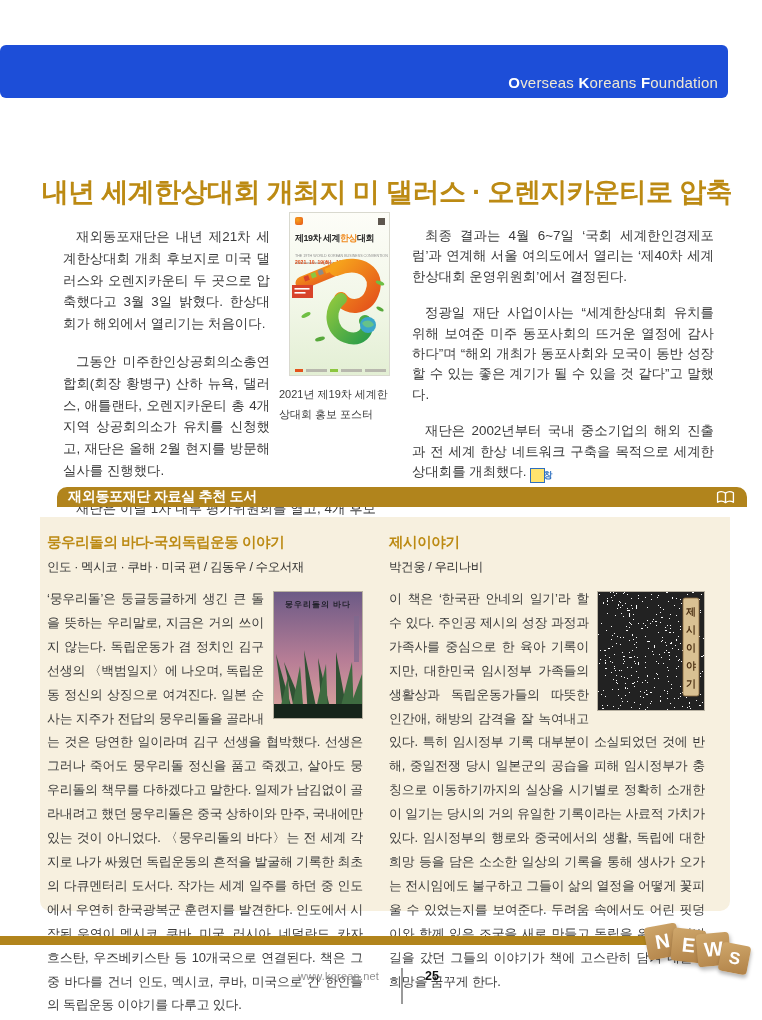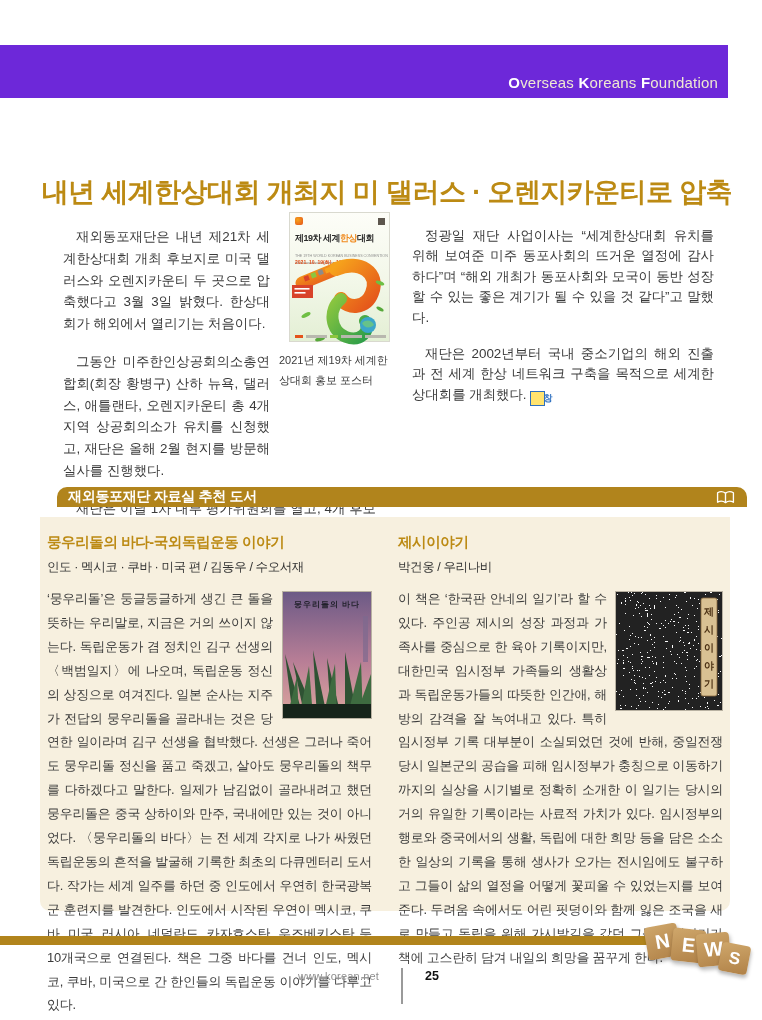--- a/index.html
+++ b/index.html
@@ -1,36 +1,36 @@
 <!DOCTYPE html>
 <html><head>
 <meta charset="utf-8">
 <style>
   html,body{margin:0;padding:0;background:#ffffff;}
   body{font-family:"Liberation Sans","DejaVu Sans",sans-serif;}
   .page{position:relative;width:762px;height:1020px;background:#fff;overflow:hidden;}
 
   
-  .header-bar{position:absolute;left:0;top:45px;width:728px;height:53px;background:#6d28d9;
-    display:flex;align-items:flex-end;justify-content:flex-end;padding:16px 10px 7px 0;box-sizing:border-box;}
+  .header-bar{position:absolute;left:0;top:45px;width:728px;height:53px;background:#1d4ed8;
+    display:flex;align-items:flex-end;justify-content:flex-end;padding:16px 10px 7px 0;box-sizing:border-box;border-radius:6px;}
   .brand{font-size:15px;color:#efe8d2;letter-spacing:.2px;}
   .brand b{color:#ffffff;font-weight:700;}
 
   
   .article-title{position:absolute;left:30px;top:156px;width:702px;text-align:right;
     font-size:27px;font-weight:800;color:#BC8A13;letter-spacing:-0.6px;}
 
   
   .col{position:absolute;top:210px;color:#3a3a3a;text-align:justify;}
   .col p{margin:16px;text-indent:13px;}
   .col-left{left:47px;width:345px;font-size:13.4px;line-height:21.8px;}
   .col-right{left:396px;width:334px;font-size:13.4px;line-height:20.4px;}
 
   .fig-poster{float:right;width:113px;height:247px;margin:2px 0 4px 9px;}
-  .poster{width:101px;height:130px;margin-left:10px;background:linear-gradient(180deg,#fdfdf8 0%,#f2f7e8 55%,#e3efd4 100%);
+  .poster{width:101px;height:164px;margin-left:10px;background:linear-gradient(180deg,#fdfdf8 0%,#f2f7e8 55%,#e3efd4 100%);
     border:1px solid #d9d9cf;box-sizing:border-box;padding:4px 4px 2px 5px;position:relative;}
   .poster-logos-top{display:flex;justify-content:space-between;align-items:center;height:8px;}
   .p-logo{width:8px;height:8px;background:radial-gradient(circle at 35% 35%,#F6A21C,#E4531B);border-radius:2px;}
   .p-seal{width:7px;height:7px;background:#5d564e;}
   .poster-title{font-size:9px;font-weight:800;color:#2b2b2b;margin-top:3px;white-space:nowrap;letter-spacing:-0.5px;}
   .poster-title .accent{color:#F08A1E;}
   .poster-eng{font-size:7px;color:#8f8f8f;transform:scale(.52);transform-origin:0 0;white-space:nowrap;height:5px;}
   .poster-date{font-size:7px;font-weight:700;color:#E0521F;transform:scale(.72);transform-origin:0 0;white-space:nowrap;height:6px;}
   .poster-venue{width:52px;height:2px;background:#c9c9c1;margin-top:1px;}
   .poster-art{position:absolute;left:2px;top:44px;width:95px;height:88px;}
@@ -42,21 +42,21 @@
 
   .end-mark{display:inline-block;width:13px;height:13px;background:#FFE36E;border:1px solid #2D6FBF;
     color:#2D6FBF;font-size:9px;font-weight:700;line-height:13px;text-align:center;vertical-align:-2px;margin-left:3px;}
 
   
   .books-bar{position:absolute;left:57px;top:487px;width:690px;height:20px;background:#B1841C;
     border-radius:10px 10px 0 0;display:flex;align-items:center;justify-content:space-between;
     padding:0 12px 0 11px;box-sizing:border-box;}
   .books-bar-label{color:#fff;font-size:14px;font-weight:700;letter-spacing:-0.3px;}
   .books-box{position:absolute;left:40px;top:517px;width:690px;height:394px;background:#F7F0DF;
-    border-radius:0 0 10px 10px;box-sizing:border-box;padding:16px 7px 0 7px;display:flex;gap:26px;}
+    border-radius:0 0 10px 10px;box-sizing:border-box;padding:16px 25px 0 7px;display:flex;gap:26px;}
   .book-col{width:325px;}
   .book-title{font-size:14.5px;font-weight:800;color:#BC8A13;letter-spacing:-0.4px;margin-bottom:7px;}
   .book-byline{font-size:12.5px;color:#333;letter-spacing:-0.4px;margin-bottom:11px;}
   .book-body{font-size:12.9px;line-height:23.9px;color:#3b3b3b;text-align:justify;letter-spacing:-0.2px;}
   .cover{float:right;border:1px solid #b9b2a2;}
   .cover-1{width:88px;height:126px;margin:4px 0 6px 9px;}
   .cover-2{width:106px;height:118px;margin:4px 0 8px 8px;}
 
   
   .bottom-rule{position:absolute;left:0;top:936px;width:652px;height:9px;background:#B1841C;}
@@ -133,20 +133,21 @@
         </div>
       </div>
       <figcaption class="fig-caption">2021년 제19차 세계한상대회 홍보 포스터</figcaption>
     </figure>
     <p>재외동포재단은 내년 제21차 세계한상대회 개최 후보지로 미국 댈러스와 오렌지카운티 두 곳으로 압축했다고 3월 3일 밝혔다. 한상대회가 해외에서 열리기는 처음이다.</p>
     <p>그동안 미주한인상공회의소총연합회(회장 황병구) 산하 뉴욕, 댈러스, 애틀랜타, 오렌지카운티 총 4개 지역 상공회의소가 유치를 신청했고, 재단은 올해 2월 현지를 방문해 실사를 진행했다.</p>
     <p>재단은 이날 1차 내부 평가위원회를 열고, 4개 후보지 중 결선 후보지로 댈러스와 오렌지카운티를 선정했다.</p>
   </div>
 
   <div class="col col-right">
+    <p>최종 결과는 4월 6~7일 ‘국회 세계한인경제포럼’과 연계해 서울 여의도에서 열리는 ‘제40차 세계한상대회 운영위원회’에서 결정된다.</p>
     <p>정광일 재단 사업이사는 “세계한상대회 유치를 위해 보여준 미주 동포사회의 뜨거운 열정에 감사하다”며 “해외 개최가 동포사회와 모국이 동반 성장할 수 있는 좋은 계기가 될 수 있을 것 같다”고 말했다.</p>
     <p><span>재단은 2002년부터 국내 중소기업의 해외 진출과 전 세계 한상 네트워크 구축을 목적으로 세계한상대회를 개최했다.</span><span class="end-mark">창</span></p>
   </div>
 
   <div class="books-bar">
     <span class="books-bar-label">재외동포재단 자료실 추천 도서</span>
     <svg width="19" height="15" viewBox="0 0 24 18">
       <path d="M2 3 C5.5 1 8.5 1 12 3.5 C15.5 1 18.5 1 22 3 L22 15 C18.5 13 15.5 13 12 15.5 C8.5 13 5.5 13 2 15 Z" fill="none" stroke="#ffffff" stroke-width="1.7" stroke-linejoin="round"></path>
       <line x1="12" y1="3.5" x2="12" y2="15.5" stroke="#ffffff" stroke-width="1.7"></line>
     </svg>

